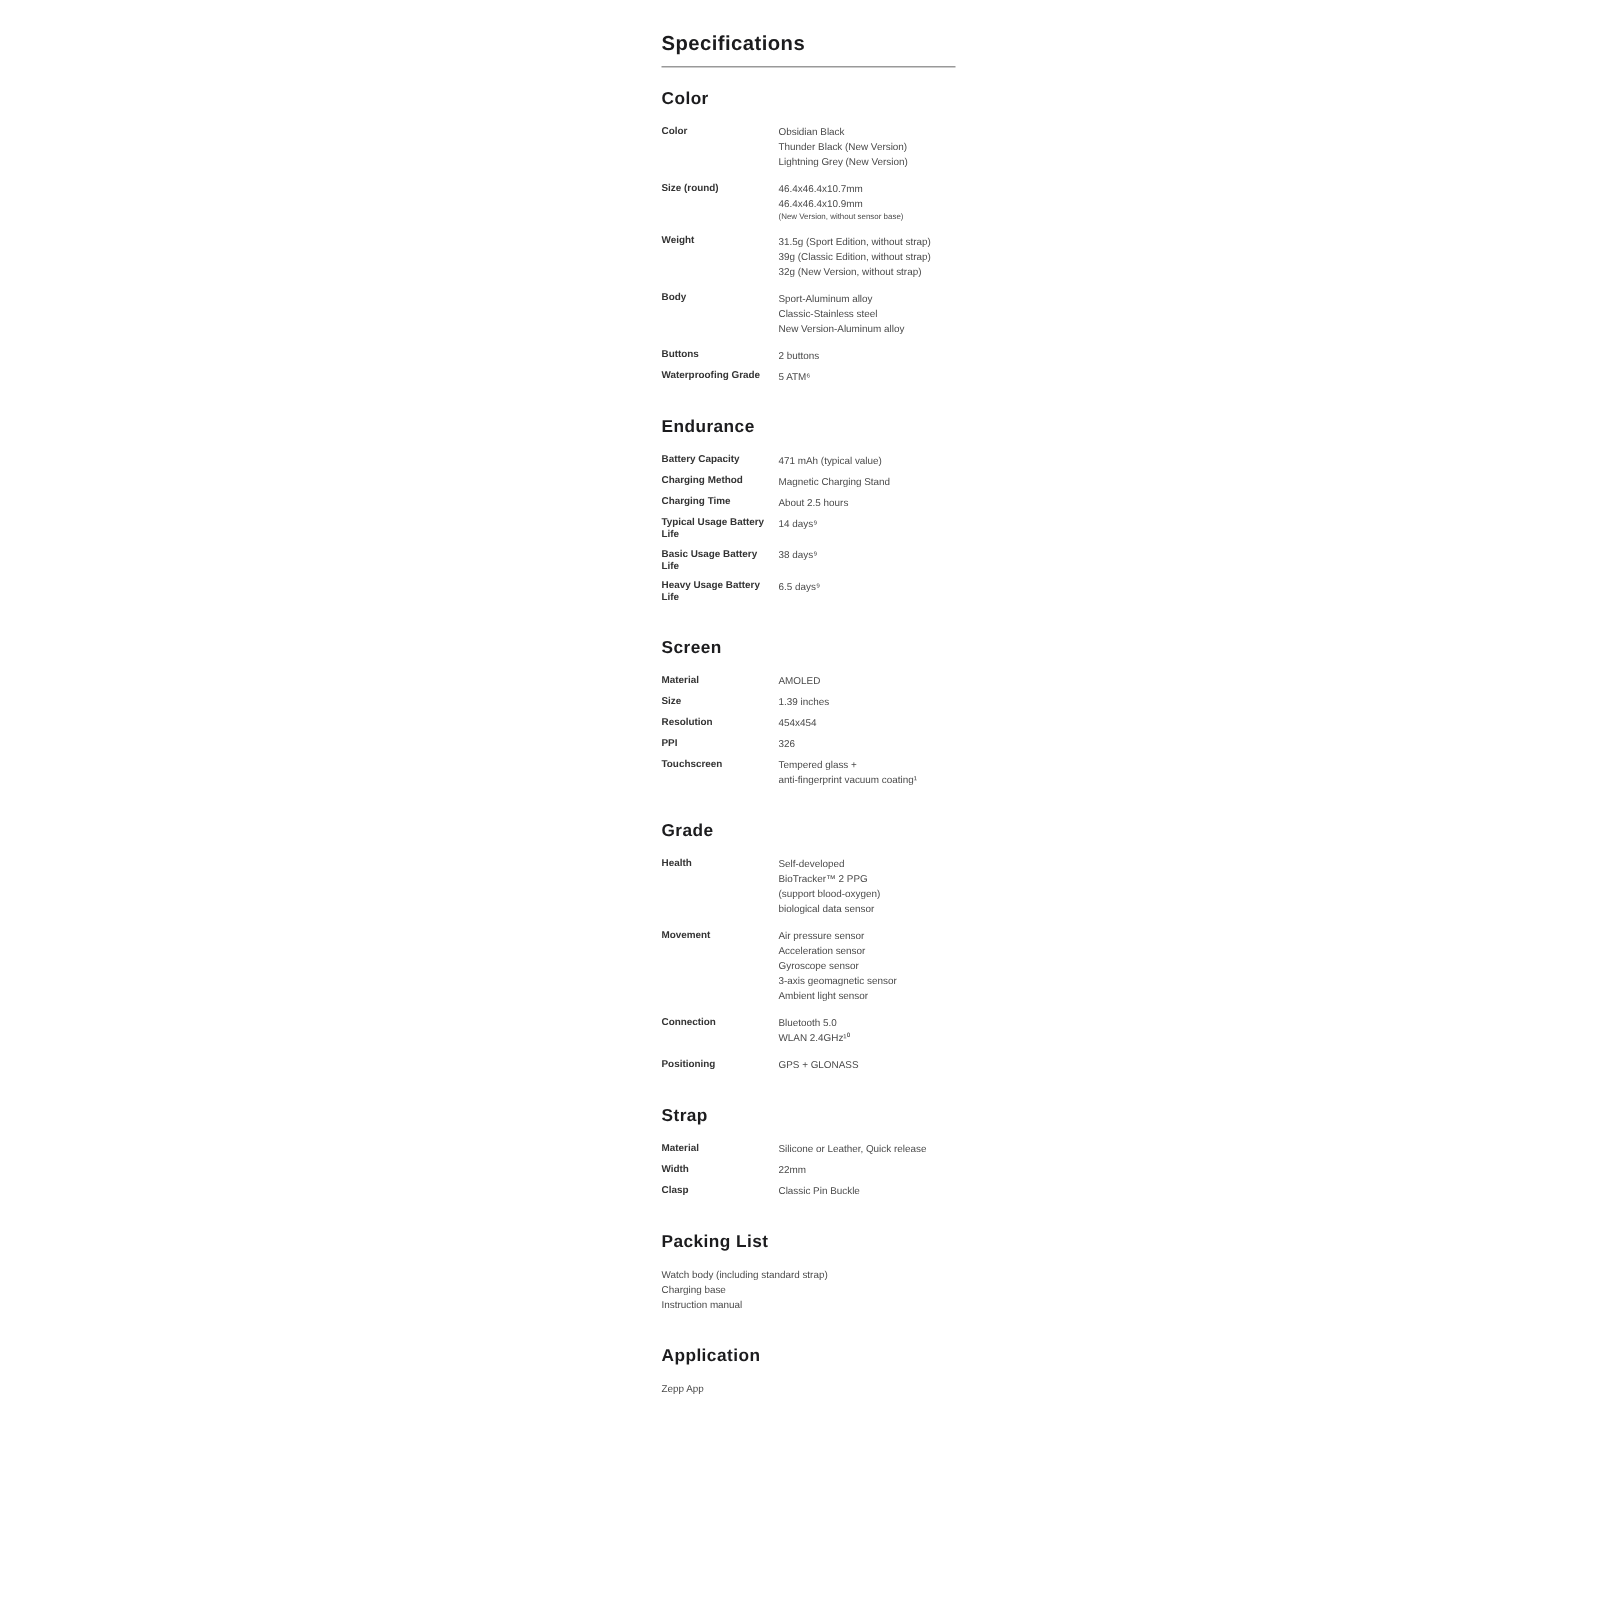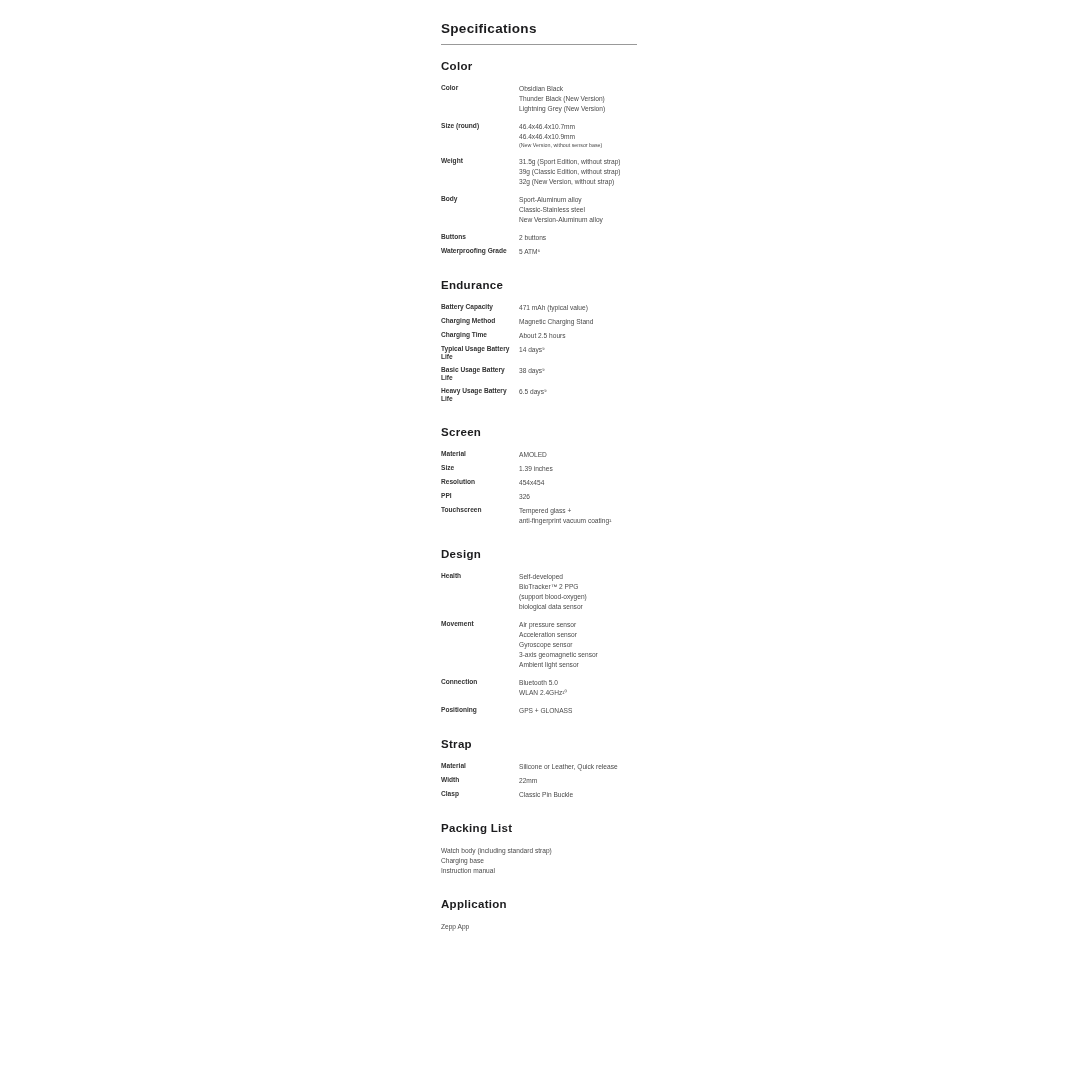--- a/index.html
+++ b/index.html
@@ -196,21 +196,21 @@
           </div>
           <div class="row multi">
             <div class="label">Touchscreen</div>
             <div class="value">
               <div class="vline">Tempered glass +</div>
               <div class="vline">anti-fingerprint vacuum coating¹</div>
             </div>
           </div>
         </section>
         <section class="section">
-          <h2>Design</h2>
+          <h2>Grade</h2>
           <div class="row multi">
             <div class="label">Health</div>
             <div class="value">
               <div class="vline">Self-developed</div>
               <div class="vline">BioTracker™ 2 PPG</div>
               <div class="vline">(support blood-oxygen)</div>
               <div class="vline">biological data sensor</div>
             </div>
           </div>
           <div class="row multi">

